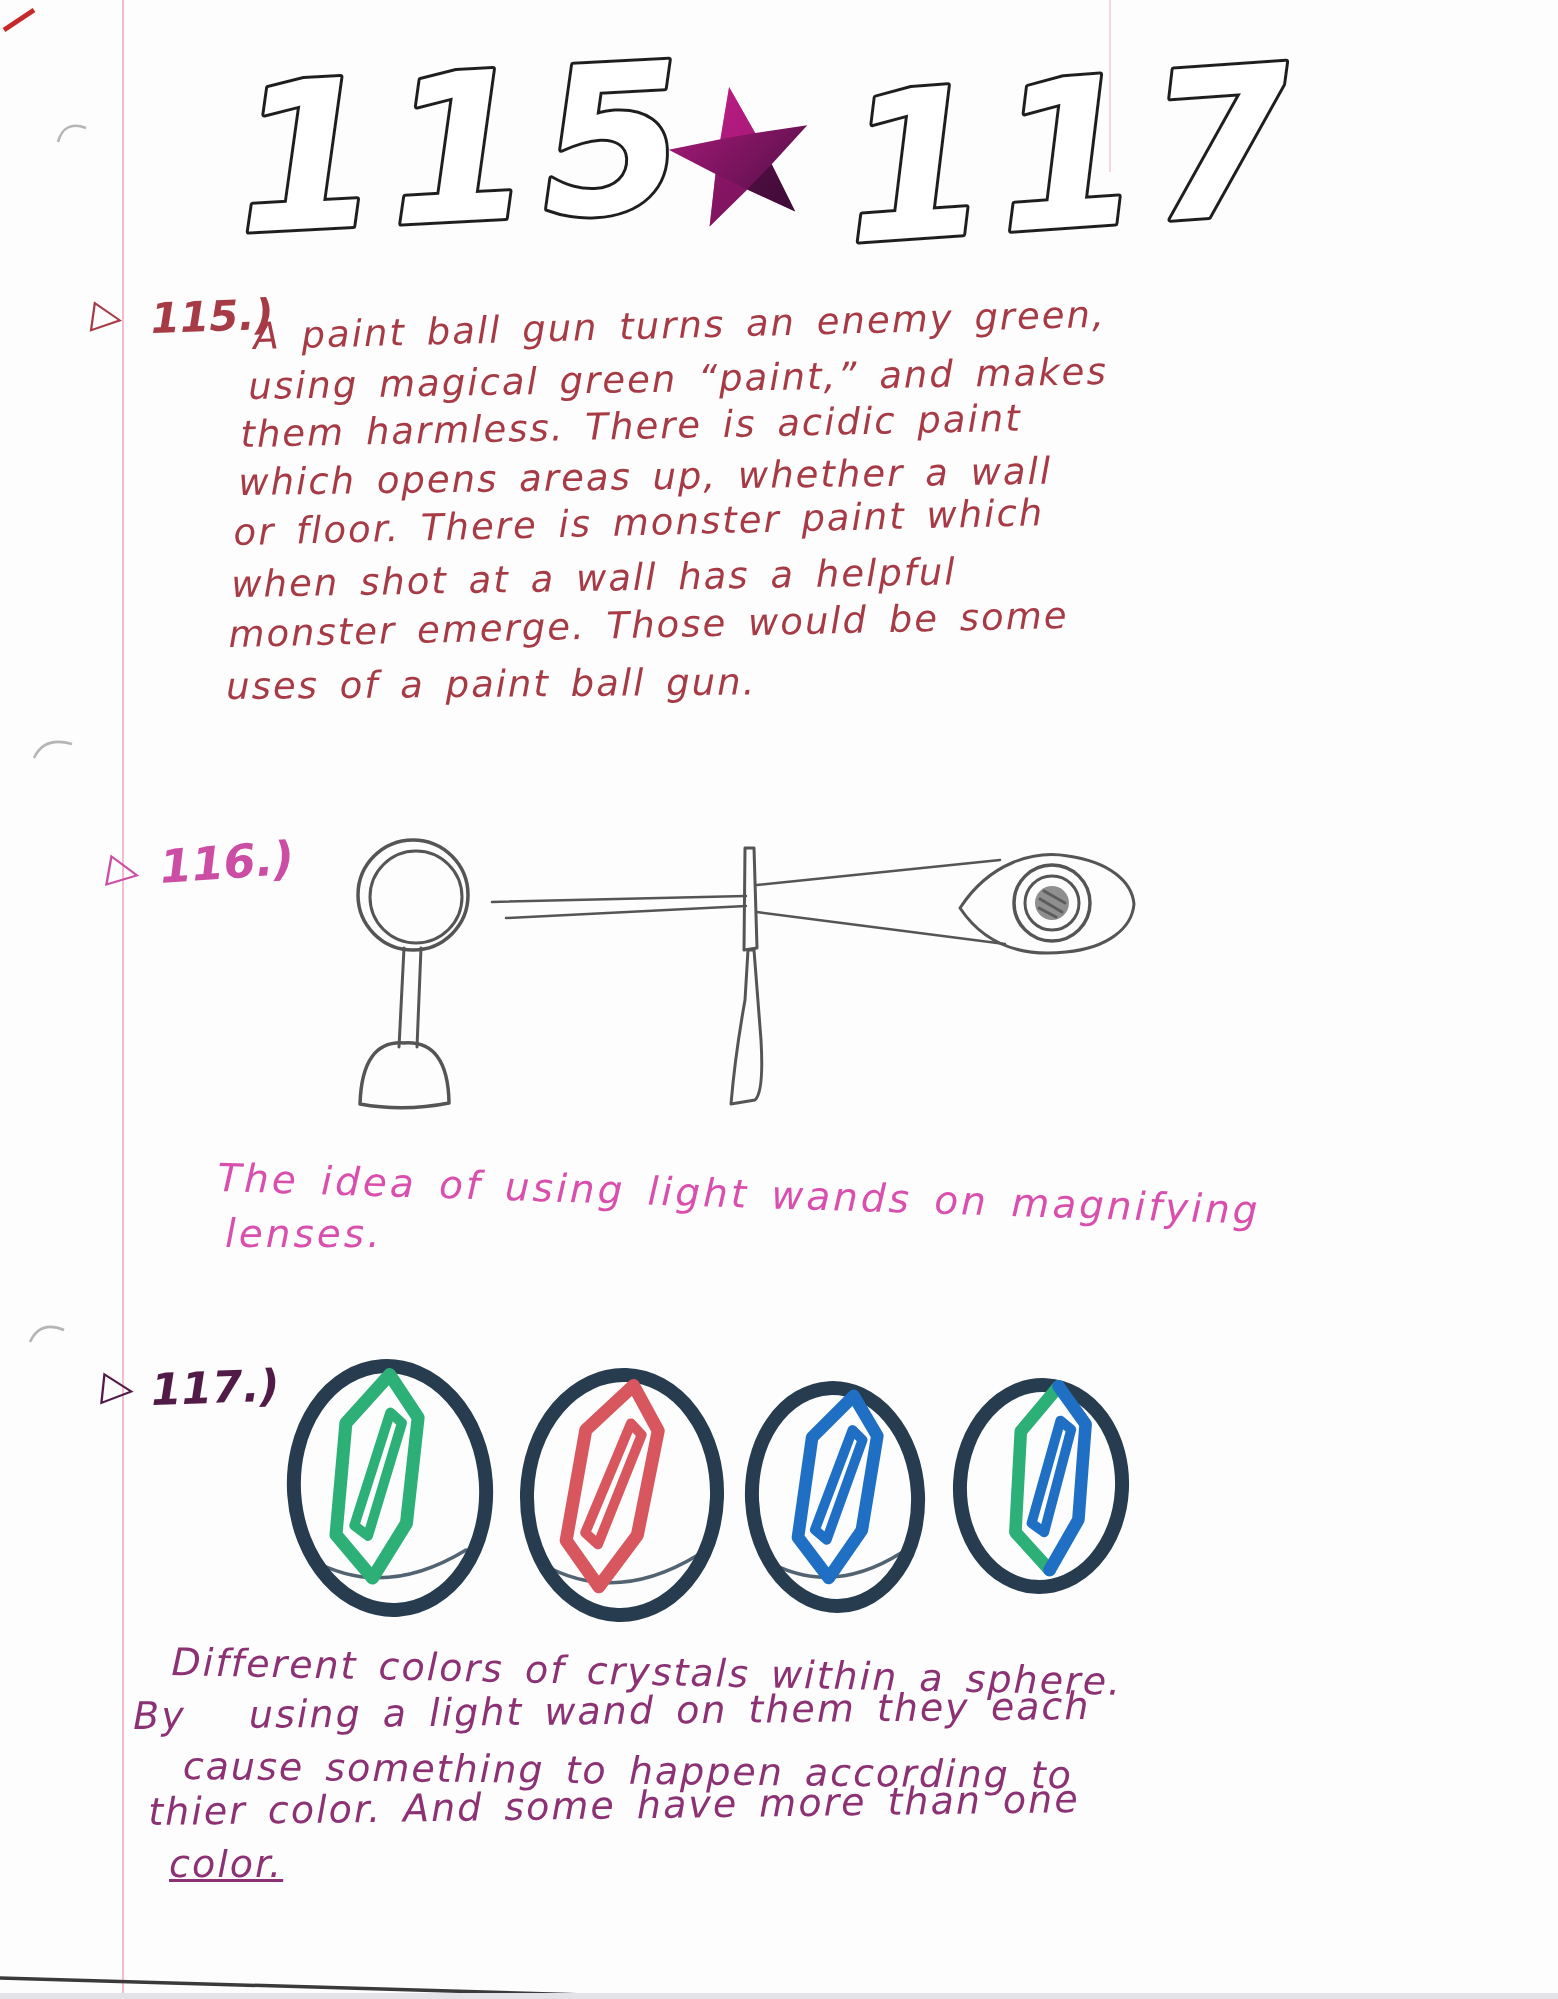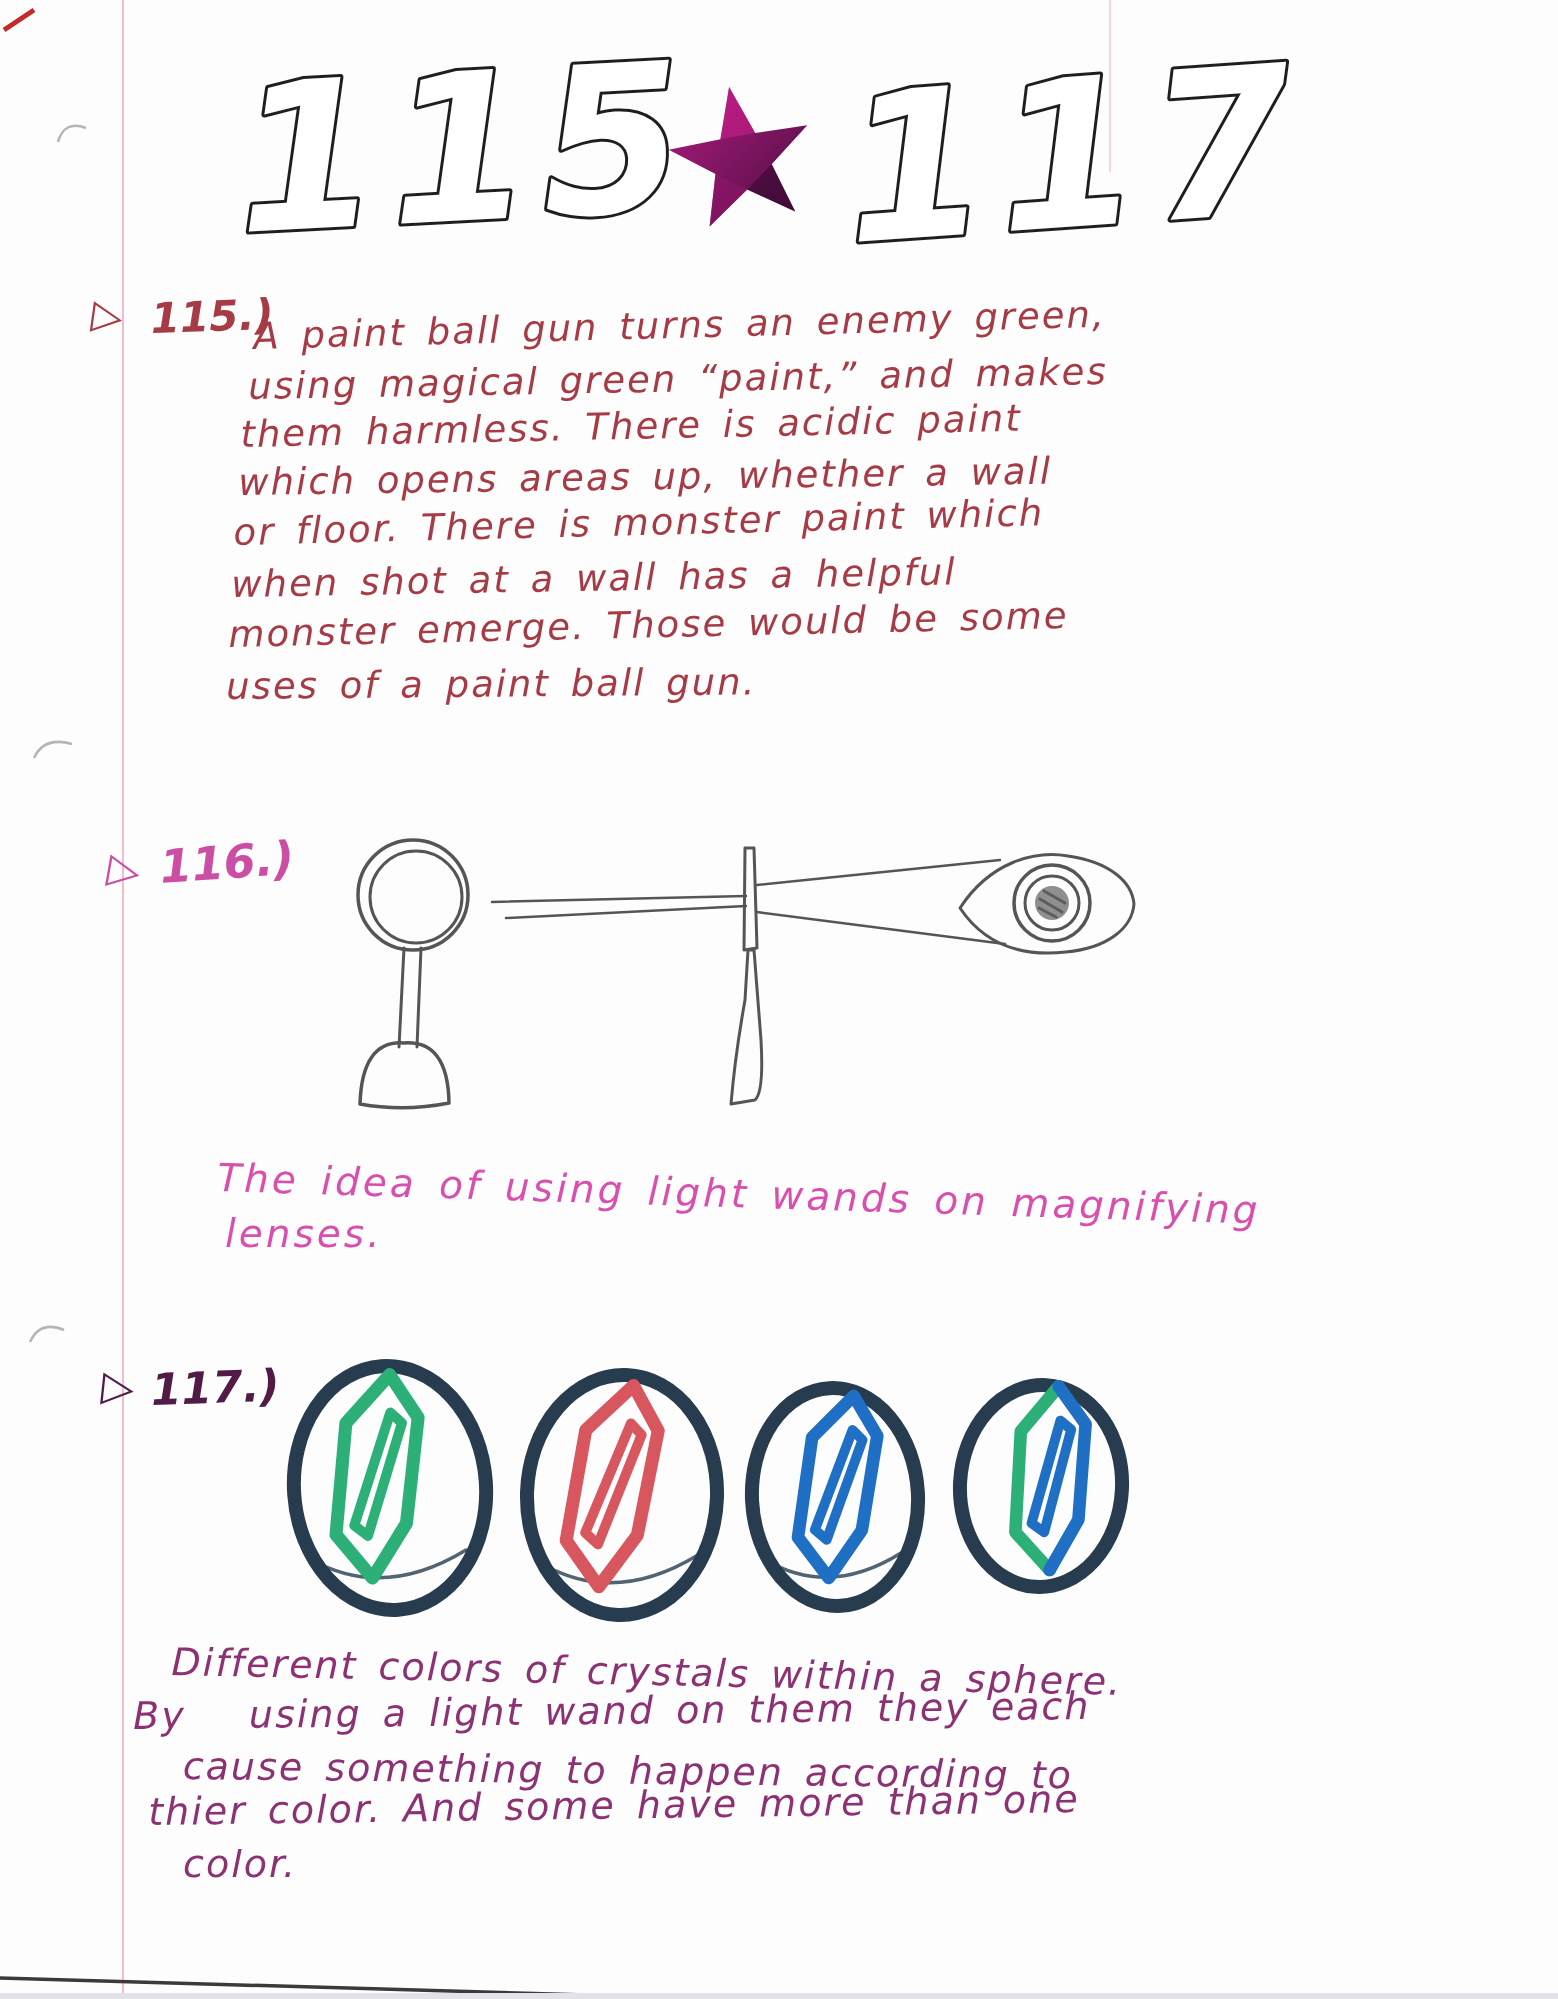--- a/index.html
+++ b/index.html
@@ -163,15 +163,15 @@
   <div class="hand pink-line" style="left:218px; top:1158px; transform:rotate(1.8deg);">The idea of using light wands on magnifying</div>
   <div class="hand pink-line" style="left:225px; top:1214px;">lenses.</div>
 
   <div class="bullet" style="left:102px; top:1362px; font-size:42px; color:var(--dark-purple-label,#521b47); transform:rotate(6deg);">▷</div>
   <div class="item-label" style="left:150px; top:1364px; font-size:44px; color:var(--dark-purple-label,#521b47); transform:rotate(-2deg);">117.)</div>
 
   <div class="hand purple-line" style="left:172px; top:1643px; transform:rotate(1.2deg);">Different colors of crystals within a sphere.</div>
   <div class="hand purple-line" style="left:133px; top:1697px; transform:rotate(-0.6deg);">By   using a light wand on them they each</div>
   <div class="hand purple-line" style="left:183px; top:1747px; transform:rotate(0.6deg);">cause something to happen according to</div>
   <div class="hand purple-line" style="left:148px; top:1793px; transform:rotate(-0.8deg);">thier color. And some have more than one</div>
-  <div class="hand purple-line" style="left:183px; top:1845px;">color.</div>
+  <div class="hand purple-line" style="left:169px; top:1845px;text-decoration:underline;">color.</div>
 
 </div>
 
 </body></html>

